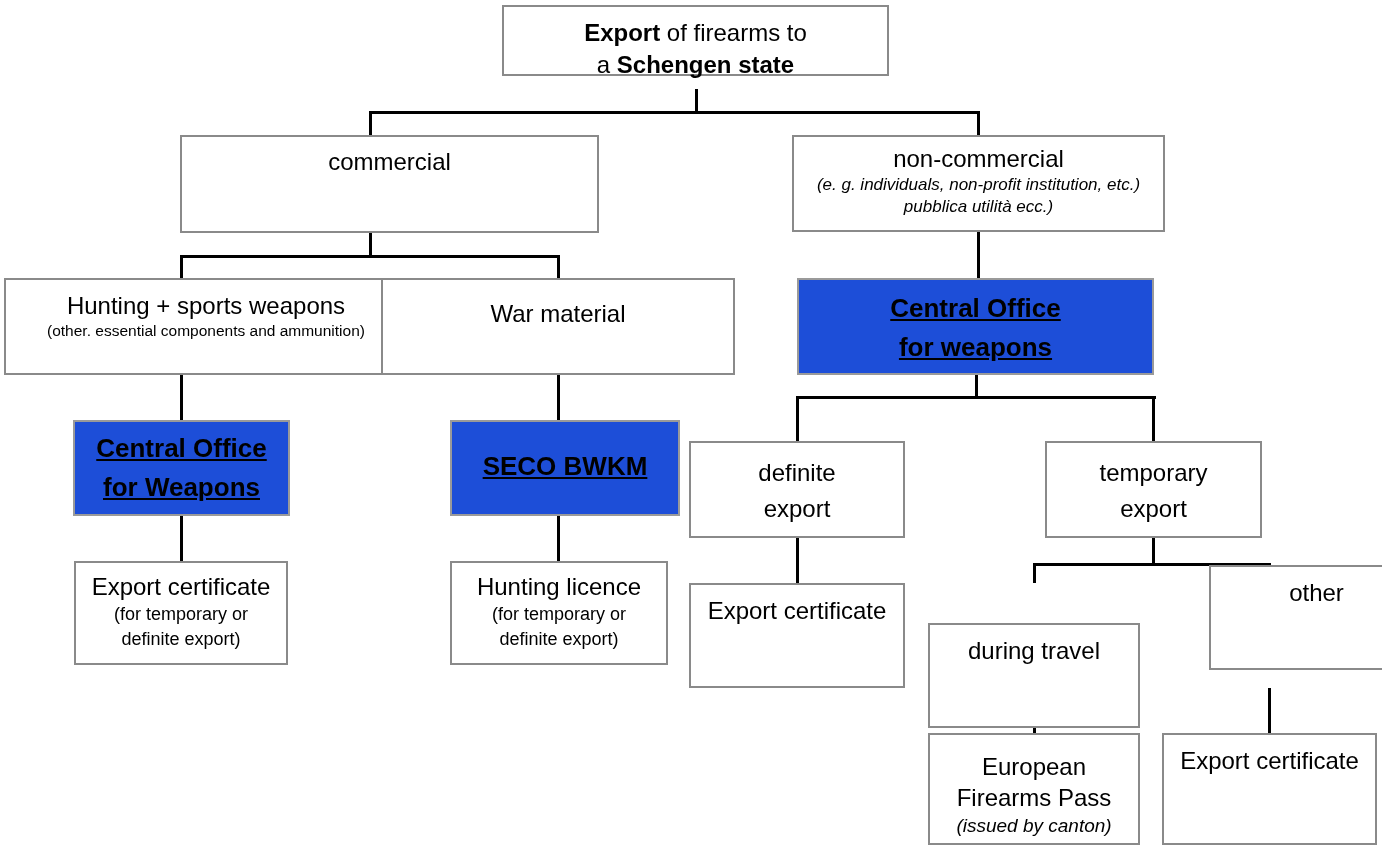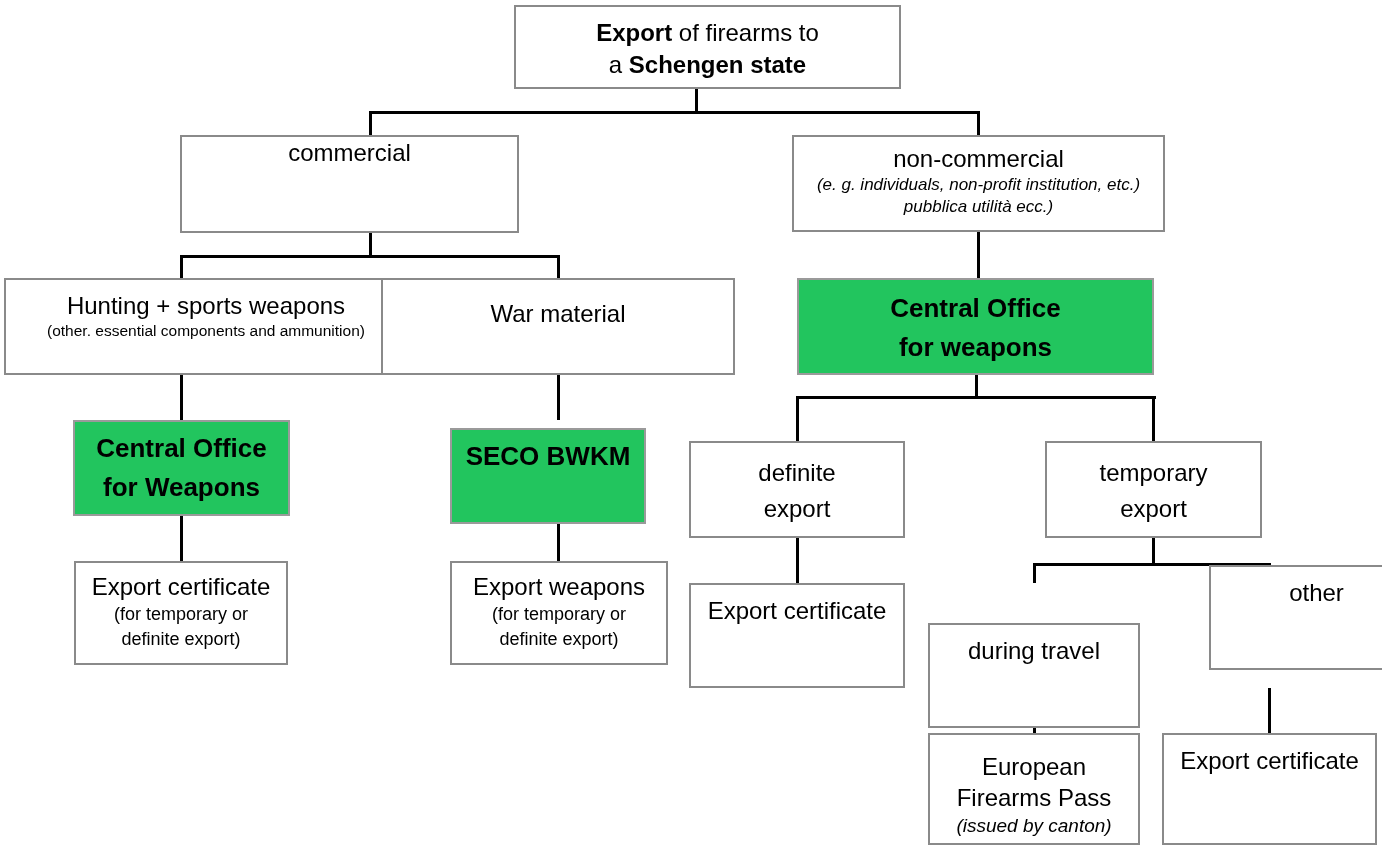--- a/index.html
+++ b/index.html
@@ -5,38 +5,38 @@
   html,body{margin:0;padding:0;background:#ffffff;}
   #canvas{
     position:relative;width:1382px;height:850px;background:#ffffff;
     font-family:"Liberation Sans","DejaVu Sans",sans-serif;color:#000;
     overflow:hidden;
   }
   .node{
     position:absolute;background:#ffffff;border:2px solid #8a8a8a;
     box-sizing:border-box;text-align:center;
   }
-  .node.gray{background:#22c55e;border-color:#9a9a9a;}
+  .node.gray{background:#1d4ed8;border-color:#9a9a9a;text-decoration:underline;}
   .lbl{display:block;font-size:24px;line-height:1.3;}
   .bold{font-weight:bold;}
   .big{font-size:26px;line-height:1.5;font-weight:bold;}
   .sub-sm{display:block;font-size:15.5px;line-height:1.3;}
   .sub-it{display:block;font-size:17px;line-height:1.3;font-style:italic;}
   .sub-md{display:block;font-size:18px;line-height:1.4;}
   .sub-it-lg{display:block;font-size:19px;line-height:1.4;font-style:italic;}
   .edge{position:absolute;background:#000;}
   
-  .b-root{left:514px;top:5px;width:387px;height:84px;padding-top:10px;font-size:24px;line-height:1.35;}
-  .b-commercial{left:180px;top:135px;width:339px;height:98px;}
+  .b-root{left:502px;top:5px;width:387px;height:71px;padding-top:10px;font-size:24px;line-height:1.35;}
+  .b-commercial{left:180px;top:135px;width:419px;height:98px;padding-top:9px;}
   .b-noncommercial{left:792px;top:135px;width:373px;height:97px;padding-top:6px;}
   .b-hunting{left:4px;top:278px;width:404px;height:97px;padding-top:10px;}
   .b-war{left:381px;top:278px;width:354px;height:97px;padding-top:18px;}
   .b-central-right{left:797px;top:278px;width:357px;height:97px;padding-top:9px;}
   .b-central-left{left:73px;top:420px;width:217px;height:96px;padding-top:7px;}
-  .b-seco{left:450px;top:420px;width:196px;height:96px;padding-top:7px;margin-top:8px;}
+  .b-seco{left:450px;top:420px;width:230px;height:96px;padding-top:25px;}
   .b-cert-left{left:74px;top:561px;width:214px;height:104px;padding-top:8px;}
   .b-licence{left:450px;top:561px;width:218px;height:104px;padding-top:8px;}
   .b-definite{left:689px;top:441px;width:216px;height:97px;padding-top:12px;}
   .b-temporary{left:1045px;top:441px;width:217px;height:97px;padding-top:12px;}
   .b-cert-mid{left:689px;top:583px;width:216px;height:105px;padding-top:10px;}
   .b-during{left:928px;top:583px;width:212px;height:105px;padding-top:10px;margin-top:40px;}
   .b-other{left:1162px;top:565px;width:215px;height:105px;padding-top:10px;margin-left:47px;}
   .b-efp{left:928px;top:733px;width:212px;height:112px;padding-top:16px;}
   .b-cert-br{left:1162px;top:733px;width:215px;height:112px;padding-top:10px;}
   .two-line{line-height:1.5;}
@@ -109,21 +109,21 @@
     <span class="lbl big">SECO BWKM</span>
   </div>
 
   <div class="node b-cert-left">
     <span class="lbl">Export certificate</span>
     <span class="sub-md">(for temporary or</span>
     <span class="sub-md">definite export)</span>
   </div>
 
   <div class="node b-licence">
-    <span class="lbl">Export weapons</span>
+    <span class="lbl">Hunting licence</span>
     <span class="sub-md">(for temporary or</span>
     <span class="sub-md">definite export)</span>
   </div>
 
   <div class="node b-definite two-line">
     <span class="lbl two-line">definite</span>
     <span class="lbl two-line">export</span>
   </div>
 
   <div class="node b-temporary two-line">

